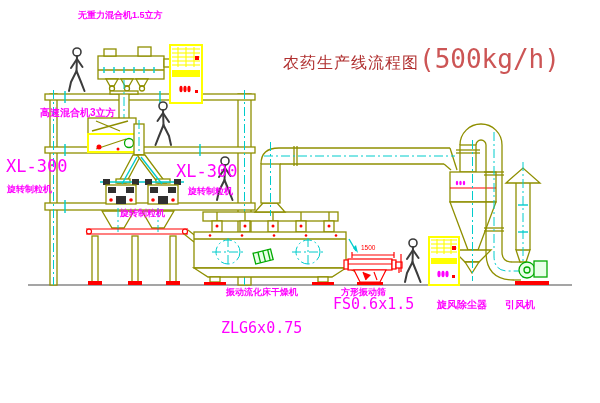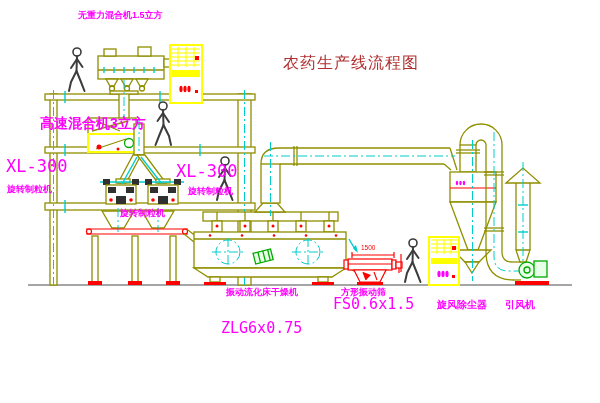--- a/index.html
+++ b/index.html
@@ -326,23 +326,24 @@
   <use href="#worker-shape" transform="translate(66,47)"></use>
   <use href="#worker-shape" transform="translate(174,101) scale(-1,1)"></use>
   <use href="#worker-shape" transform="translate(214,156)"></use>
   <use href="#worker-shape" transform="translate(402,238)"></use>
 </svg>
 
   <div class="lbl s9" style="left:78px;top:11px;">无重力混合机1.5立方</div>
 
   <div id="title-wrap">
     <span id="title-cn">农药生产线流程图</span>
+    <span id="title-cap">(500kg/h)</span>
   </div>
 
-  <div class="lbl" style="left:40px;top:116px;font-size:14px;">高速混合机3立方</div>
+  <div class="lbl" style="left:40px;top:108px;font-size:10px;">高速混合机3立方</div>
 
   <div class="lbl xl mono" style="left:6px;top:158px;">XL-300</div>
   <div class="lbl s9" style="left:7px;top:185px;">旋转制粒机</div>
 
   <div class="lbl xl mono" style="left:176px;top:163px;">XL-300</div>
   <div class="lbl s9" style="left:188px;top:187px;">旋转制粒机</div>
 
   <div class="lbl s9" style="left:120px;top:209px;">旋转制粒机</div>
 
   <div class="lbl s9" style="left:226px;top:288px;">振动流化床干燥机</div>

